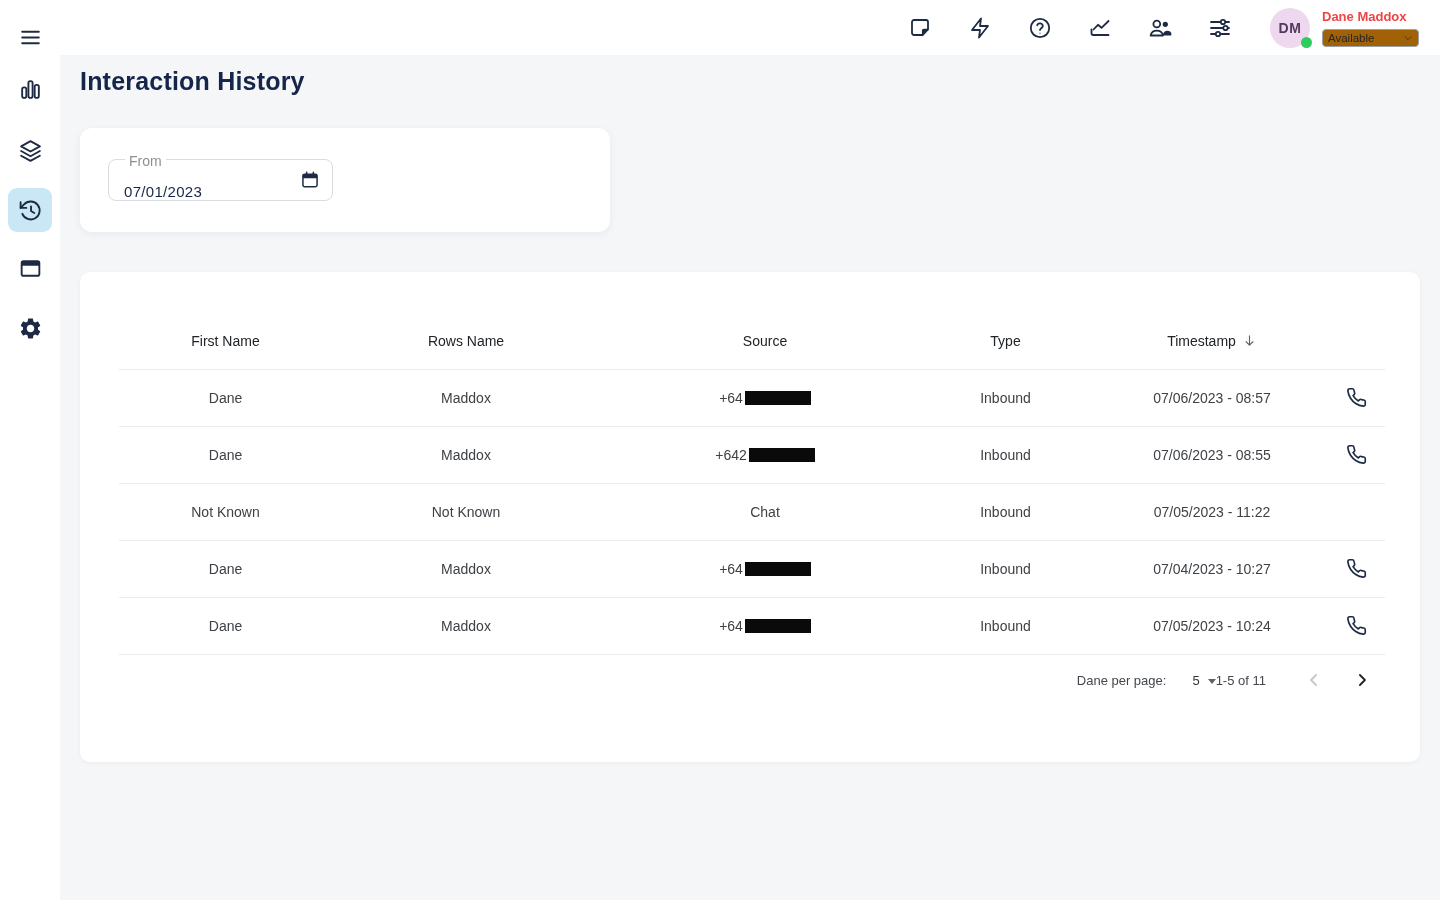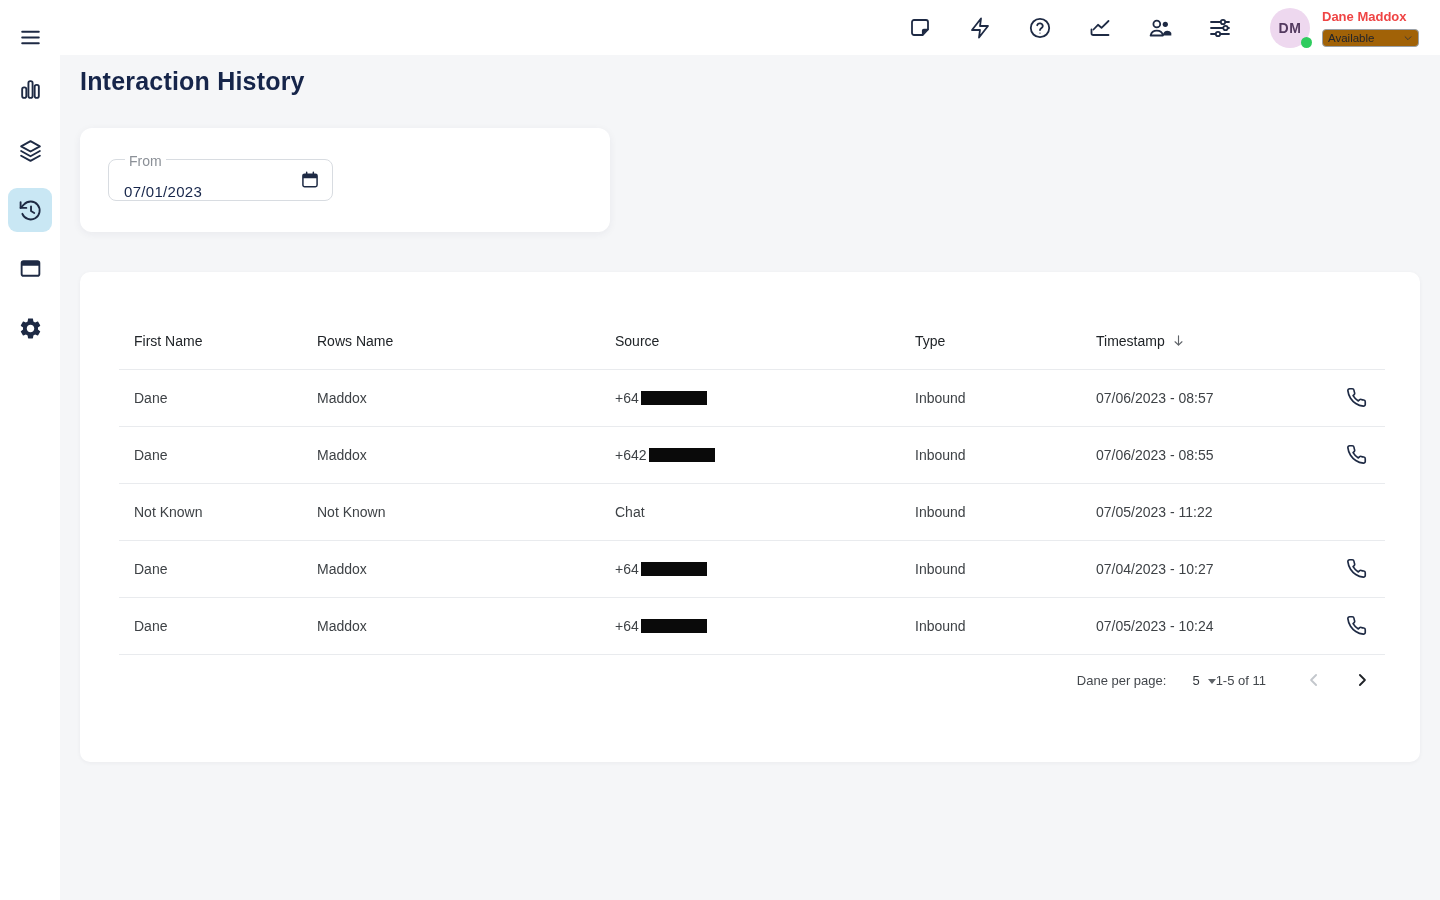--- a/index.html
+++ b/index.html
@@ -42,21 +42,21 @@
   .date-field.to   { left:272px; width:228px; }
   .date-label { position:absolute; top:-7px; left:16px; font-size:14px; color:#8b9097; background:#fff; padding:0 4px; }
   .date-value { position:absolute; left:15px; top:11px; font-size:15px; color:#16254a; letter-spacing:.3px;margin-top:12px; }
   .cal-icon { position:absolute; right:12px; top:10px; width:20px; height:20px; cursor:pointer; }
 
   
   .table-card { position:absolute; left:80px; top:272px; width:1340px; height:490px; background:#fff;
     border-radius:10px; box-shadow:0 1px 4px rgba(30,42,68,.05); z-index:2; }
   .table { position:absolute; left:39px; top:40px; width:1266px; }
   .thead-row, .trow { display:grid; grid-template-columns:183px 298px 300px 181px 232px 1fr;
-    align-items:center; padding-left:15px; border-bottom:1px solid #e9ebee; }
+    align-items:center; padding-left:15px; border-bottom:1px solid #e9ebee;text-align:center; }
   .thead-row { height:58px; font-size:14px; font-weight:500; color:#202428; }
   .trow { height:57px; font-size:14px; color:#3e4246; }
   .sort-arrow { margin-left:6px; vertical-align:-2px; }
   .redaction { display:inline-block; width:66px; height:14px; background:#0a0a0a; margin-left:2px; vertical-align:-2px; }
   .c-phone { justify-self:center; width:22px; height:22px; cursor:pointer; }
 
   
   .pagination { position:absolute; right:48px; top:398px; display:flex; align-items:center; font-size:13px; color:#43474c; }
   .rpp-value { margin-left:26px; color:#33373c; }
   .caret { width:0; height:0; border-left:4.5px solid transparent; border-right:4.5px solid transparent;

